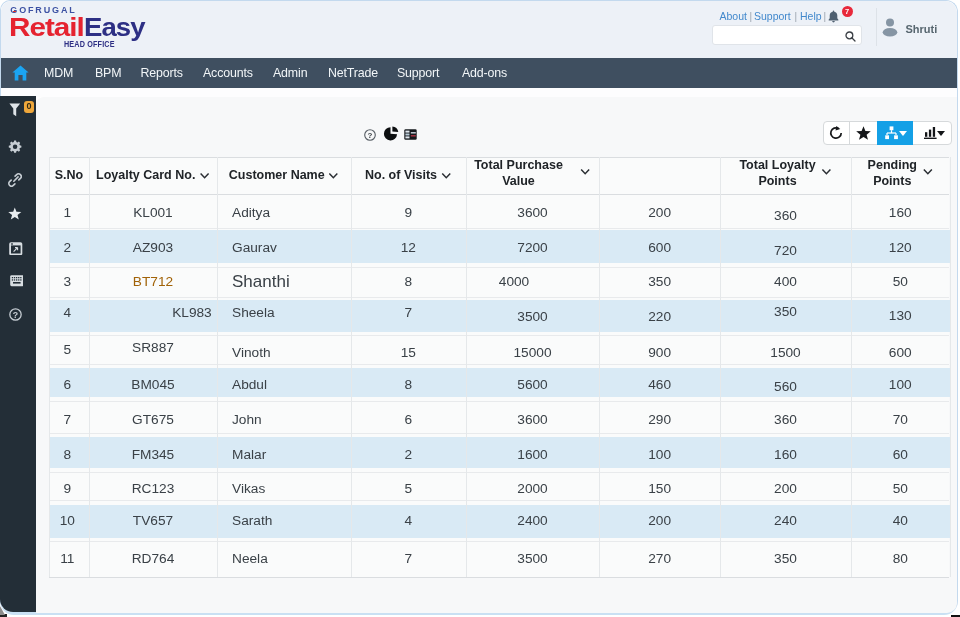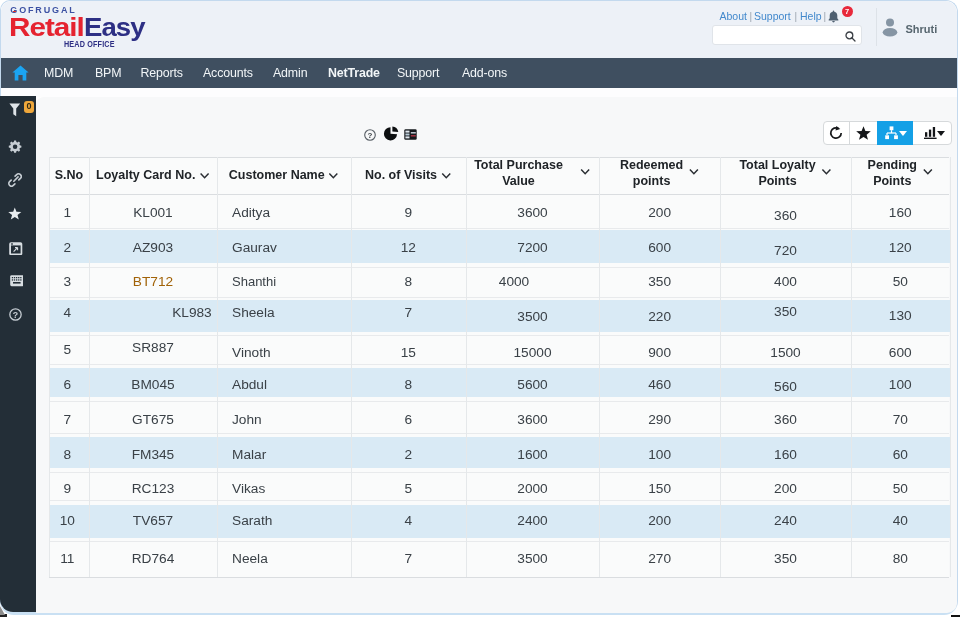--- a/index.html
+++ b/index.html
@@ -46,21 +46,21 @@
     </svg>
 <div class="abs" style="left:905.5px;top:23px;height:12px;line-height:12px;font-size:11px;font-weight:bold;color:#57666f;">Shruti</div>
 <svg class="abs" style="left:11.5px;top:65px;" width="17" height="16" viewBox="0 0 17 16">
       <path d="M8.5 0.5 L16.6 7.6 L14.3 7.6 L14.3 15.5 L10.6 15.5 L10.6 10 L6.4 10 L6.4 15.5 L2.7 15.5 L2.7 7.6 L0.4 7.6 Z" fill="#1ba4f2"></path>
     </svg>
 <div class="abs" style="left:44px;top:66px;height:14px;line-height:14px;font-size:12.4px;font-weight:normal;letter-spacing:-0.15px;color:#f2f6f8;">MDM</div>
 <div class="abs" style="left:95px;top:66px;height:14px;line-height:14px;font-size:12.4px;font-weight:normal;letter-spacing:-0.15px;color:#f2f6f8;">BPM</div>
 <div class="abs" style="left:140.5px;top:66px;height:14px;line-height:14px;font-size:12.4px;font-weight:normal;letter-spacing:-0.15px;color:#f2f6f8;">Reports</div>
 <div class="abs" style="left:203px;top:66px;height:14px;line-height:14px;font-size:12.4px;font-weight:normal;letter-spacing:-0.15px;color:#f2f6f8;">Accounts</div>
 <div class="abs" style="left:273px;top:66px;height:14px;line-height:14px;font-size:12.4px;font-weight:normal;letter-spacing:-0.15px;color:#f2f6f8;">Admin</div>
-<div class="abs" style="left:328px;top:66px;height:14px;line-height:14px;font-size:12.4px;font-weight:bold;letter-spacing:-0.15px;color:#f2f6f8;">NetTrade</div>
+<div class="abs" style="left:328px;top:66px;height:14px;line-height:14px;font-size:12.4px;font-weight:normal;letter-spacing:-0.15px;color:#f2f6f8;">NetTrade</div>
 <div class="abs" style="left:397px;top:66px;height:14px;line-height:14px;font-size:12.4px;font-weight:normal;letter-spacing:-0.15px;color:#f2f6f8;">Support</div>
 <div class="abs" style="left:462px;top:66px;height:14px;line-height:14px;font-size:12.4px;font-weight:normal;letter-spacing:-0.15px;color:#f2f6f8;">Add-ons</div>
 <svg class="abs" style="left:8.6px;top:103px;" width="11.5" height="14" viewBox="0 0 11.5 14">
       <path d="M0.4 0.5 L11.1 0.5 L7.2 5.6 L7.2 13.2 L4.3 11.2 L4.3 5.6 Z" fill="#dfe4e8"></path>
     </svg>
 <div class="abs" style="left:23.6px;top:101.2px;width:10.8px;height:11.6px;background:#efa73b;border-radius:3px;color:#2f2913;font-size:9px;font-weight:bold;text-align:center;line-height:11.6px;">0</div>
 <svg class="abs" style="left:8.2px;top:140px;" width="14" height="14" viewBox="0 0 16 16">
       <g fill="#c6cdd3">
         <path d="M8 0.5 L9.2 0.5 L9.6 2.3 L10.9 2.8 L12.4 1.8 L13.9 3.3 L13 4.8 L13.5 6.1 L15.3 6.5 L15.3 8.6 L13.5 9 L13 10.3 L13.9 11.8 L12.4 13.3 L10.9 12.4 L9.6 12.9 L9.2 14.7 L7 14.7 L6.6 12.9 L5.3 12.4 L3.8 13.3 L2.3 11.8 L3.2 10.3 L2.7 9 L0.9 8.6 L0.9 6.5 L2.7 6.1 L3.2 4.8 L2.3 3.3 L3.8 1.8 L5.3 2.8 L6.6 2.3 L7 0.5 Z"></path>
       </g>
@@ -182,26 +182,20 @@
       </svg></div>
 <div class="abs ctr" style="left:408.25px;top:167px;height:16px;line-height:16px;font-size:12.5px;font-weight:bold;color:#202428;">No. of Visits&nbsp;<svg width="11" height="8" viewBox="0 0 11 8" style="vertical-align:middle;">
         <path d="M1.5 1.5 L5.5 5.7 L9.5 1.5" fill="none" stroke="#2a2e33" stroke-width="1.5"></path>
       </svg></div>
 <div class="abs" style="left:532.5px;top:158px;transform:translateX(-50%);display:flex;align-items:center;gap:17px;">
       <div style="font-size:12.5px;font-weight:bold;color:#202428;line-height:15.8px;text-align:center;white-space:nowrap;">Total Purchase<br>Value</div>
       <div style="margin-top:-6px;"><svg width="11" height="8" viewBox="0 0 11 8" style="vertical-align:middle;">
           <path d="M1.5 1.5 L5.5 5.7 L9.5 1.5" fill="none" stroke="#2a2e33" stroke-width="1.5"></path>
         </svg></div>
     </div>
-<div class="abs" style="left:659.6px;top:158px;transform:translateX(-50%);display:flex;align-items:center;gap:5px;">
-      <div style="font-size:12.5px;font-weight:bold;color:#202428;line-height:15.8px;text-align:center;white-space:nowrap;">Redeemed<br>points</div>
-      <div style="margin-top:-6px;"><svg width="11" height="8" viewBox="0 0 11 8" style="vertical-align:middle;">
-          <path d="M1.5 1.5 L5.5 5.7 L9.5 1.5" fill="none" stroke="#2a2e33" stroke-width="1.5"></path>
-        </svg></div>
-    </div>
 <div class="abs" style="left:785.5px;top:158px;transform:translateX(-50%);display:flex;align-items:center;gap:5px;">
       <div style="font-size:12.5px;font-weight:bold;color:#202428;line-height:15.8px;text-align:center;white-space:nowrap;">Total Loyalty<br>Points</div>
       <div style="margin-top:-6px;"><svg width="11" height="8" viewBox="0 0 11 8" style="vertical-align:middle;">
           <path d="M1.5 1.5 L5.5 5.7 L9.5 1.5" fill="none" stroke="#2a2e33" stroke-width="1.5"></path>
         </svg></div>
     </div>
 <div class="abs" style="left:900.25px;top:158px;transform:translateX(-50%);display:flex;align-items:center;gap:5px;">
       <div style="font-size:12.5px;font-weight:bold;color:#202428;line-height:15.8px;text-align:center;white-space:nowrap;">Pending<br>Points</div>
       <div style="margin-top:-6px;"><svg width="11" height="8" viewBox="0 0 11 8" style="vertical-align:middle;">
           <path d="M1.5 1.5 L5.5 5.7 L9.5 1.5" fill="none" stroke="#2a2e33" stroke-width="1.5"></path>
@@ -218,21 +212,21 @@
 <div class="abs ctr" style="left:67.3px;top:237.5px;height:20px;line-height:20px;font-size:13.7px;color:#3a4147;">2</div>
 <div class="abs ctr" style="left:152.95px;top:237.5px;height:20px;line-height:20px;font-size:13.7px;color:#3a4147;">AZ903</div>
 <div class="abs" style="left:232px;top:237.5px;height:20px;line-height:20px;font-size:13.7px;color:#3a4147;">Gaurav</div>
 <div class="abs ctr" style="left:408.25px;top:237.5px;height:20px;line-height:20px;font-size:13.7px;color:#3a4147;">12</div>
 <div class="abs ctr" style="left:532.5px;top:237.5px;height:20px;line-height:20px;font-size:13.7px;color:#3a4147;">7200</div>
 <div class="abs ctr" style="left:659.6px;top:237.5px;height:20px;line-height:20px;font-size:13.7px;color:#3a4147;">600</div>
 <div class="abs ctr" style="left:785.5px;top:240.7px;height:20px;line-height:20px;font-size:13.7px;color:#3a4147;">720</div>
 <div class="abs ctr" style="left:900.25px;top:237.5px;height:20px;line-height:20px;font-size:13.7px;color:#3a4147;">120</div>
 <div class="abs ctr" style="left:67.3px;top:272px;height:20px;line-height:20px;font-size:13.7px;color:#3a4147;">3</div>
 <div class="abs ctr" style="left:152.95px;top:272px;height:20px;line-height:20px;font-size:13.7px;color:#a16207;">BT712</div>
-<div class="abs" style="left:232px;top:272px;height:20px;line-height:20px;font-size:13px;color:#3a4147;">Shanthi</div>
+<div class="abs" style="left:232px;top:272px;height:20px;line-height:20px;font-size:17px;color:#3a4147;">Shanthi</div>
 <div class="abs ctr" style="left:408.25px;top:272px;height:20px;line-height:20px;font-size:13.7px;color:#3a4147;">8</div>
 <div class="abs ctr" style="left:514px;top:272px;height:20px;line-height:20px;font-size:13.7px;color:#3a4147;">4000</div>
 <div class="abs ctr" style="left:659.6px;top:272px;height:20px;line-height:20px;font-size:13.7px;color:#3a4147;">350</div>
 <div class="abs ctr" style="left:785.5px;top:272px;height:20px;line-height:20px;font-size:13.7px;color:#3a4147;">400</div>
 <div class="abs ctr" style="left:900.25px;top:272px;height:20px;line-height:20px;font-size:13.7px;color:#3a4147;">50</div>
 <div class="abs ctr" style="left:67.3px;top:303.2px;height:20px;line-height:20px;font-size:13.7px;color:#3a4147;">4</div>
 <div class="abs ctr" style="left:152.95px;top:303.2px;height:20px;line-height:20px;font-size:13.7px;color:#3a4147;margin-left:39px;">KL983</div>
 <div class="abs" style="left:232px;top:303.2px;height:20px;line-height:20px;font-size:13.7px;color:#3a4147;">Sheela</div>
 <div class="abs ctr" style="left:408.25px;top:303.2px;height:20px;line-height:20px;font-size:13.7px;color:#3a4147;">7</div>
 <div class="abs ctr" style="left:532.5px;top:306.7px;height:20px;line-height:20px;font-size:13.7px;color:#3a4147;">3500</div>

